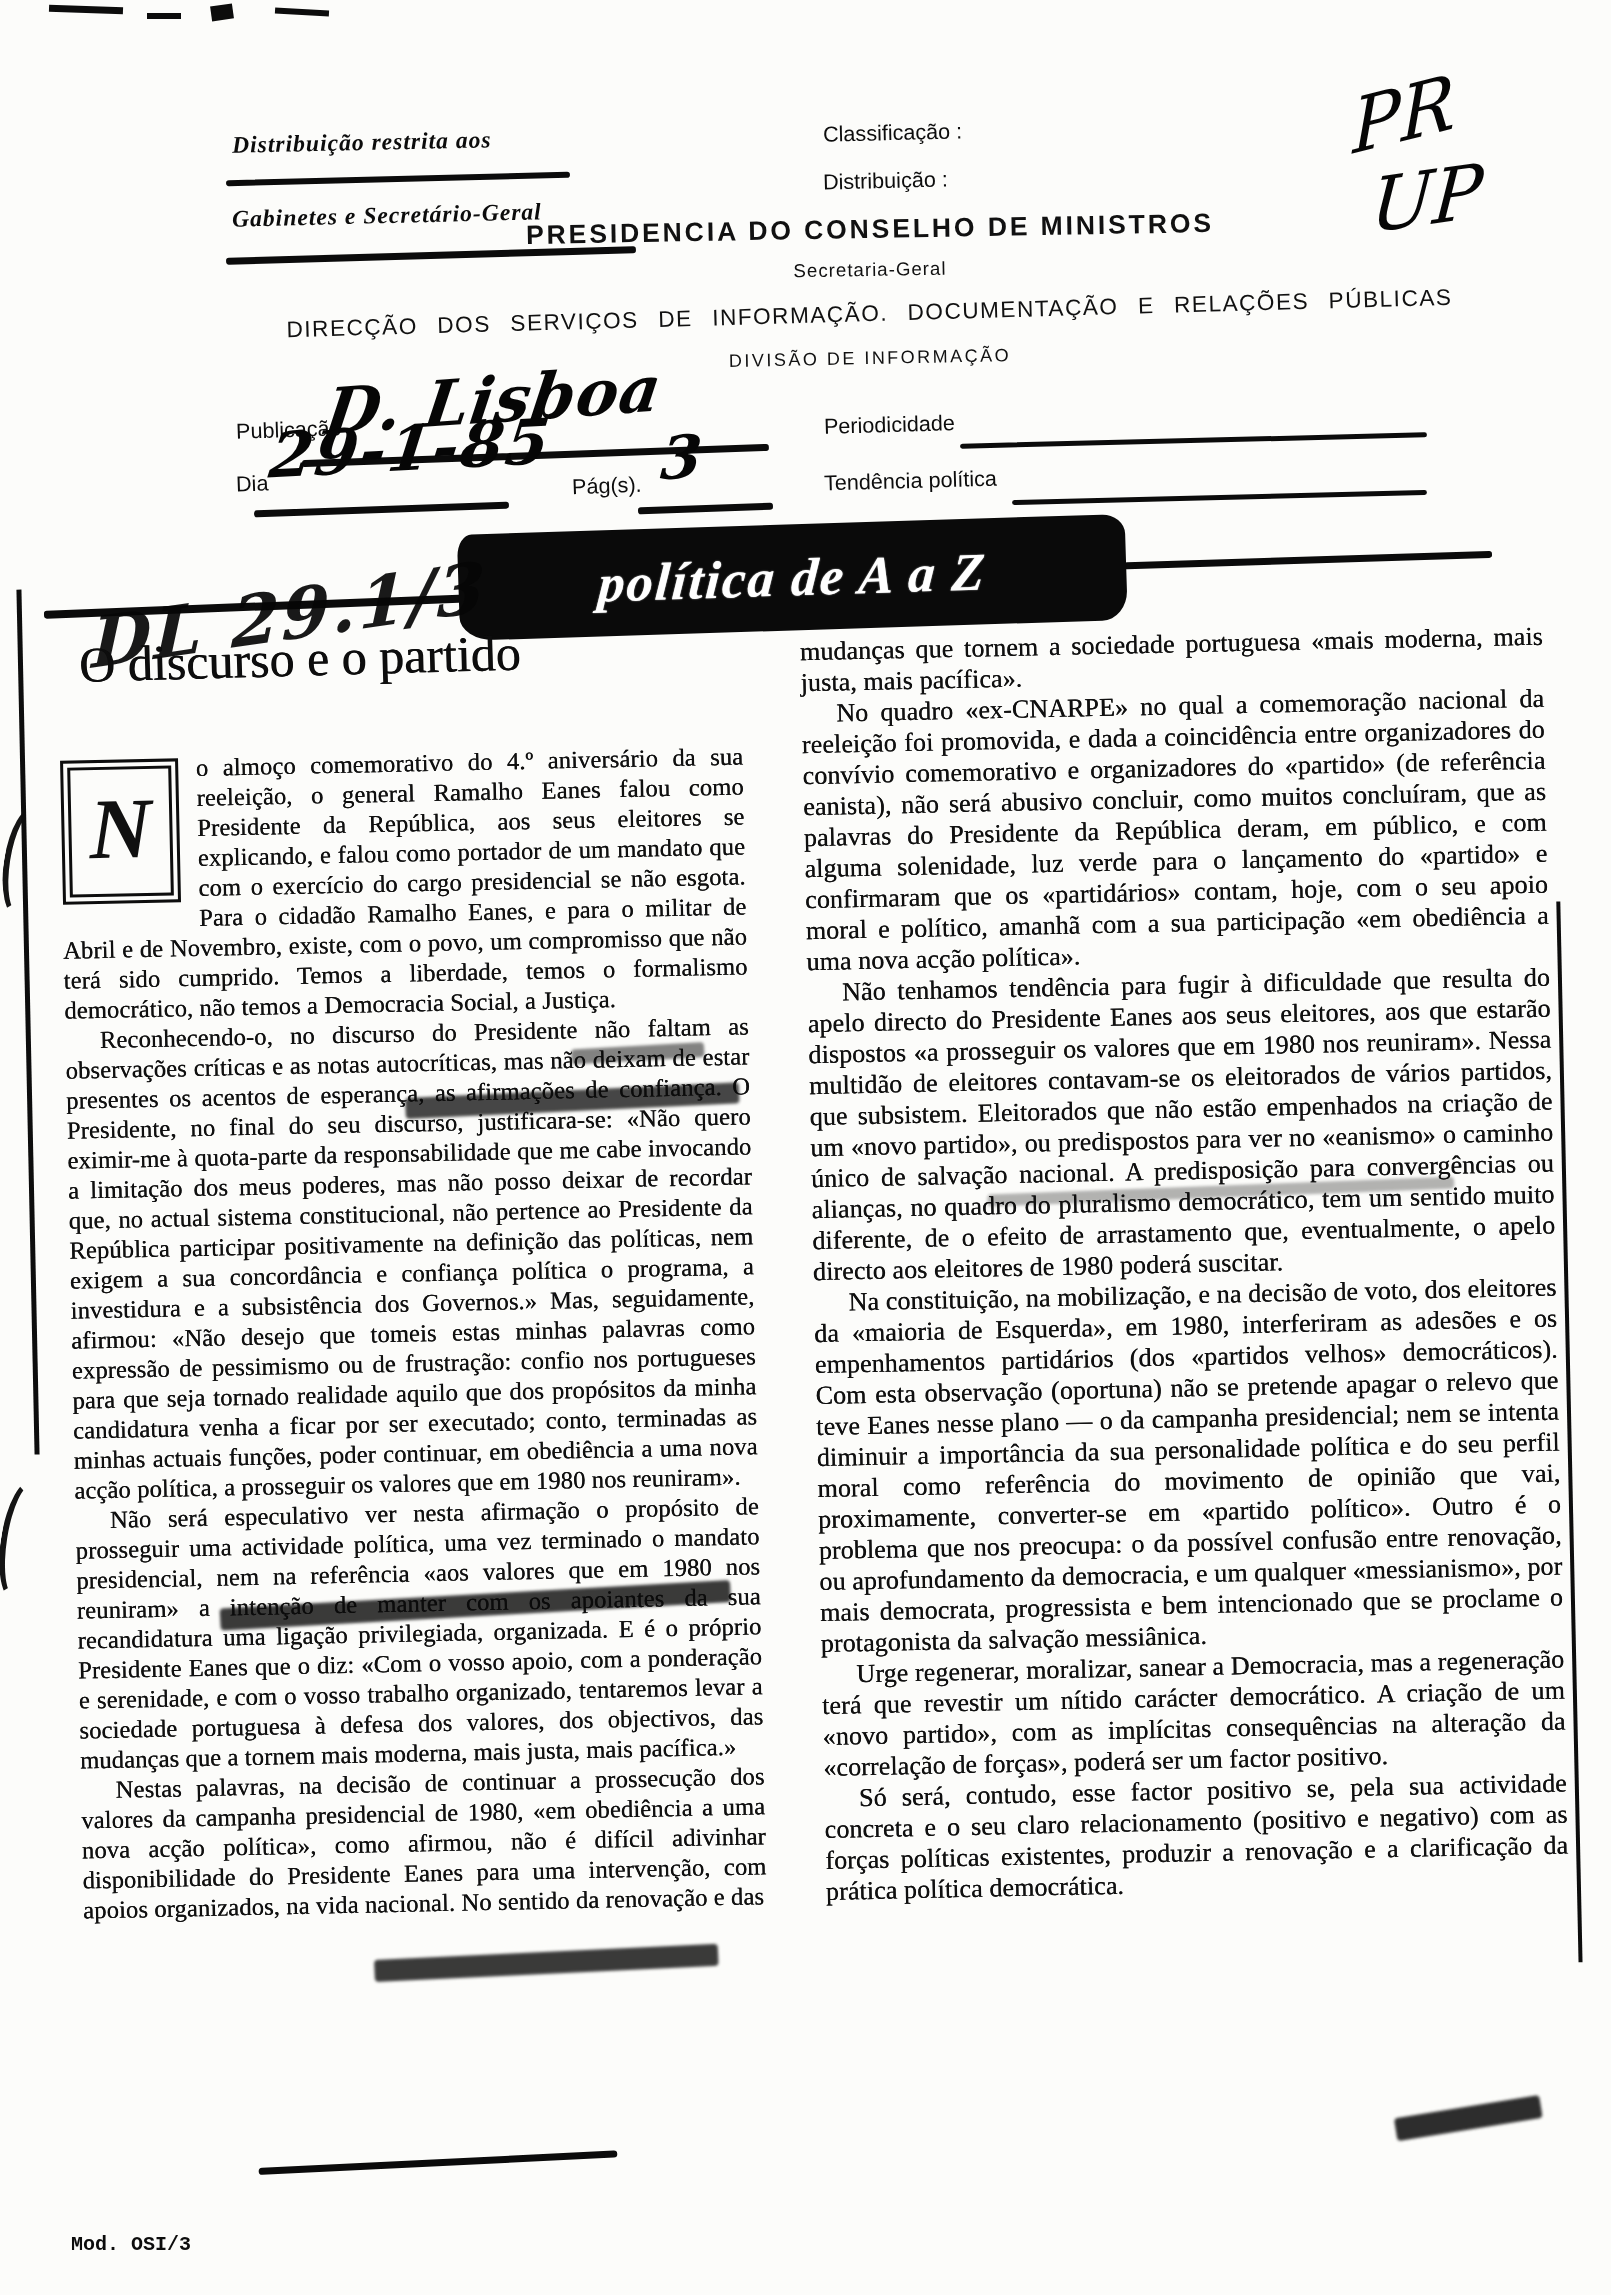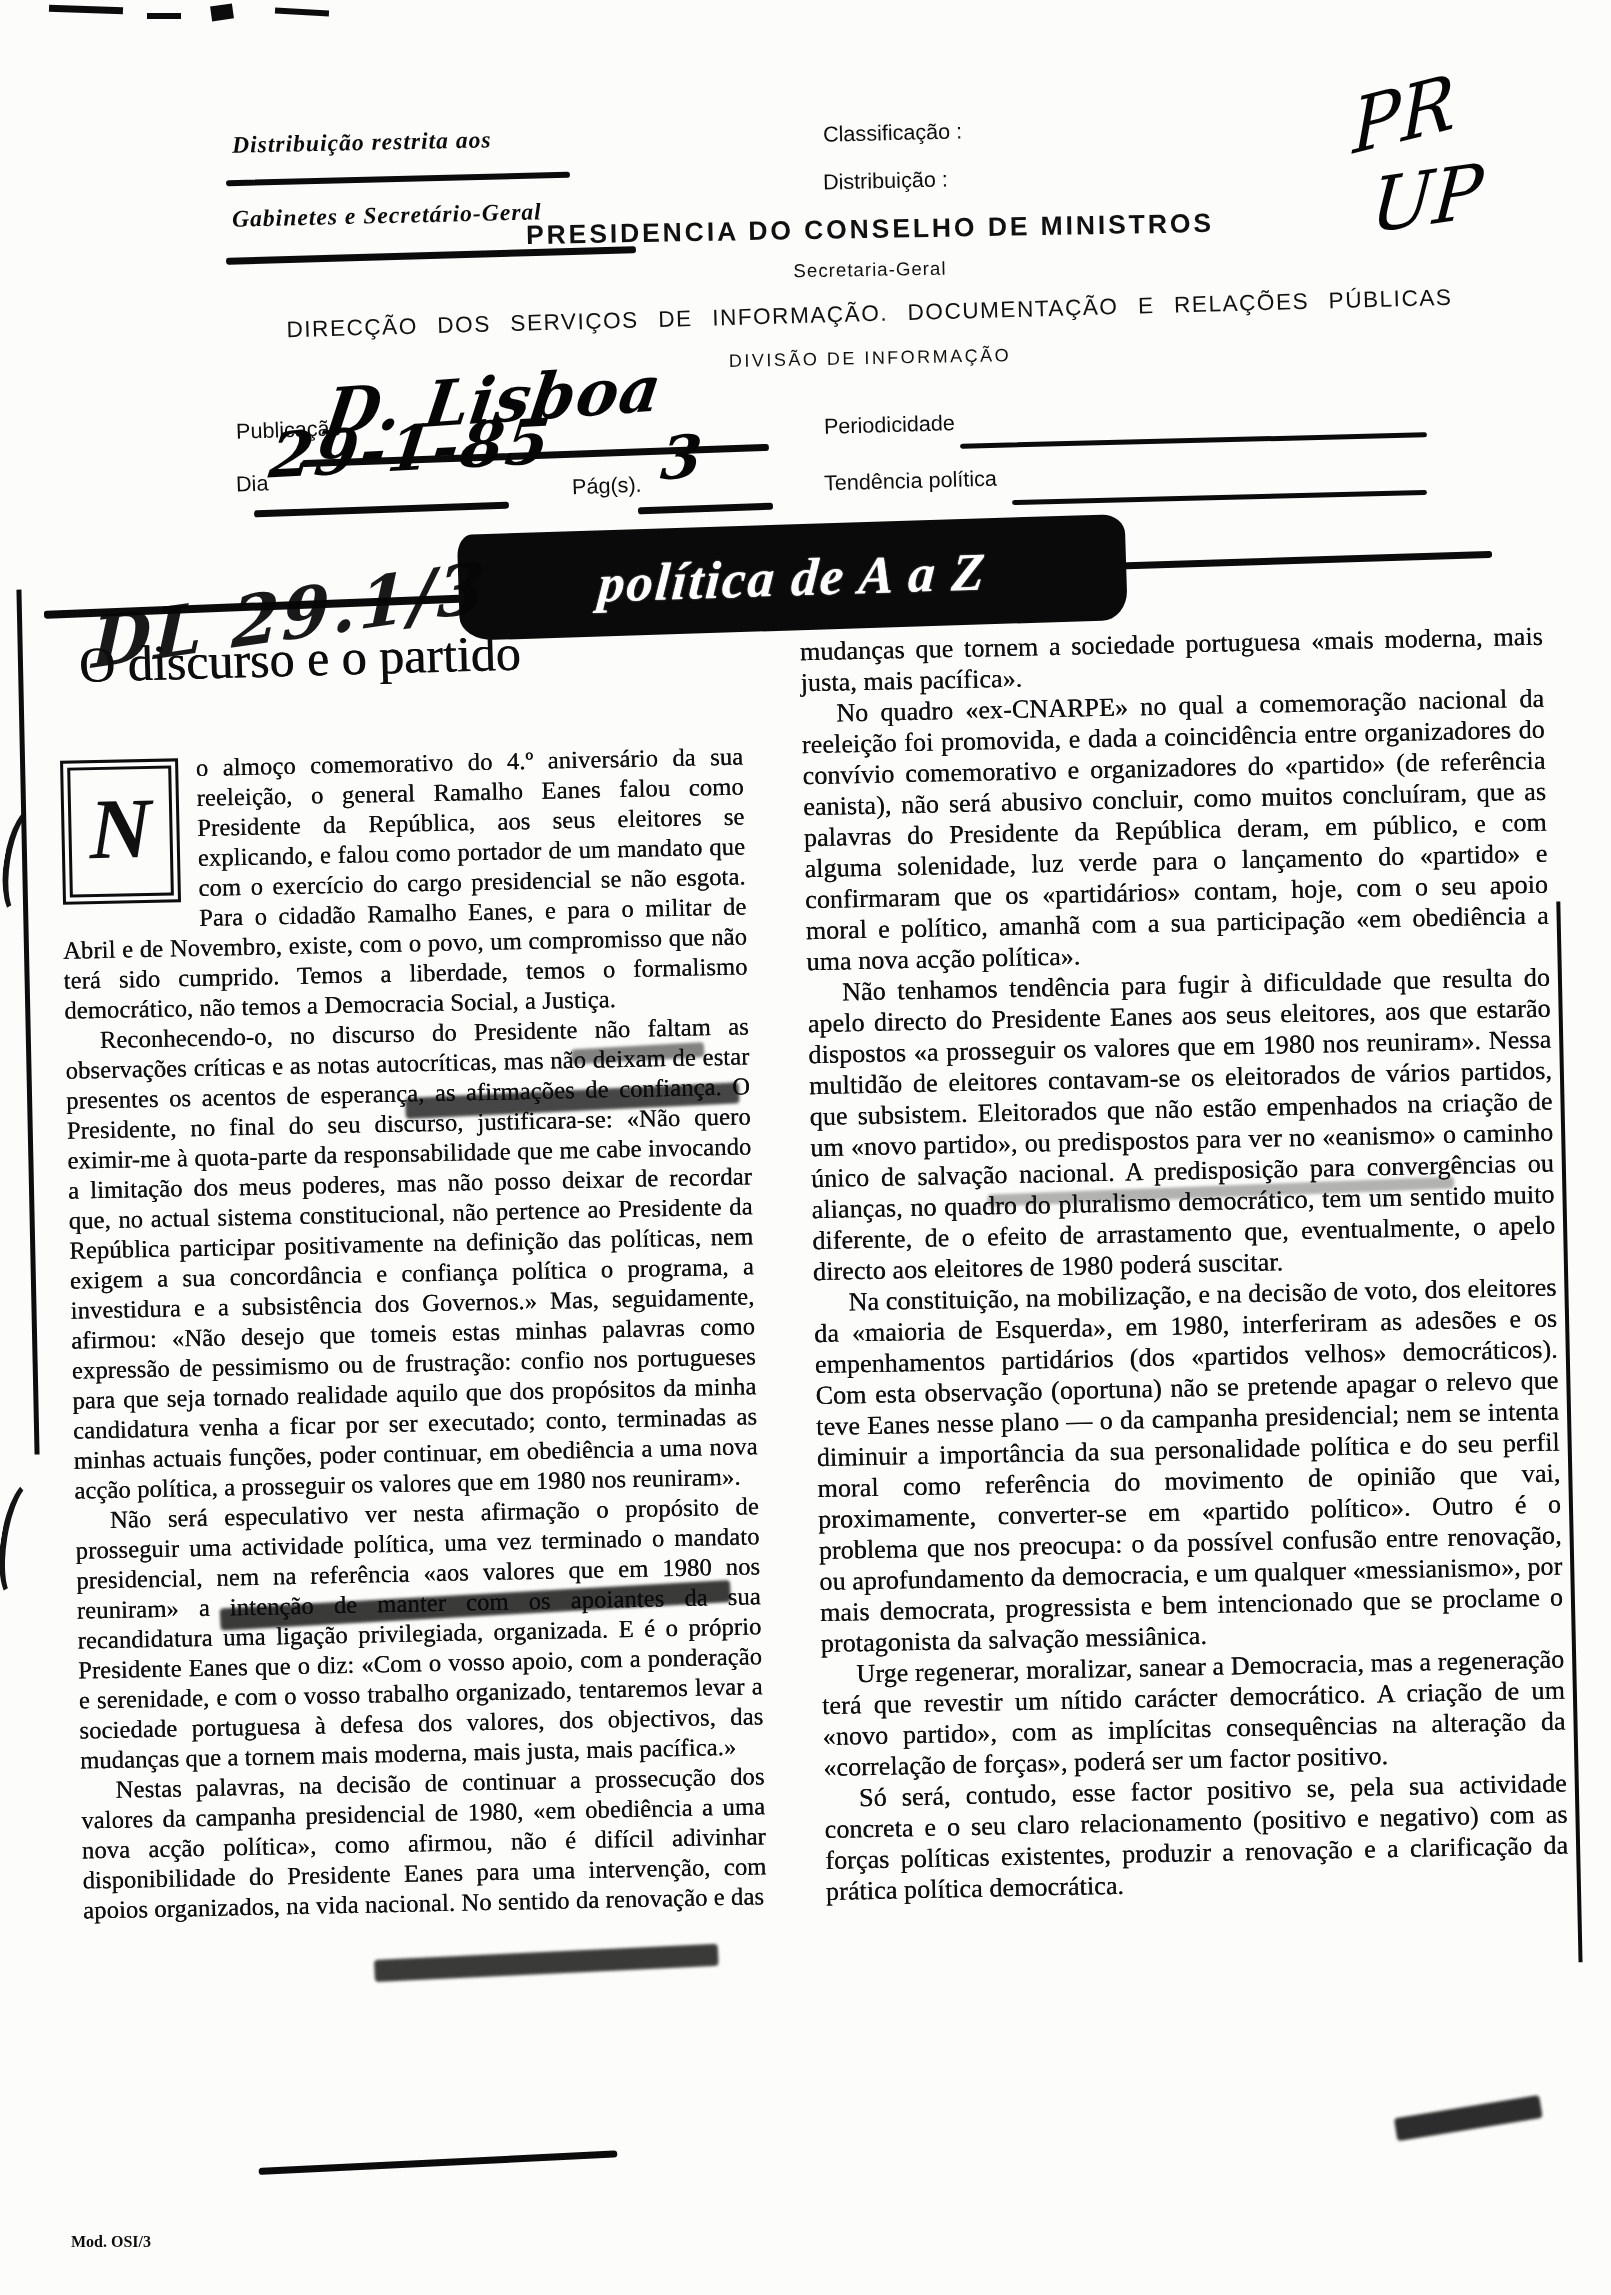--- a/index.html
+++ b/index.html
@@ -85,21 +85,21 @@
     display:flex;align-items:center;justify-content:center;
   }
   .dropcap-letter{
     font-family:"Liberation Serif",serif;font-style:italic;font-weight:bold;
     font-size:86px;line-height:1;transform:translateY(-2.9px);
   }
   .vrule{position:absolute;background:#0d0d0d;}
   
   .footer-ref{
     position:absolute;left:71px;top:2233px;
-    font-family:Liberation Serif, serif;font-weight:bold;font-size:16px;color:#0c0c0c;
+    font-family:Liberation Mono, monospace;font-weight:bold;font-size:20px;color:#0c0c0c;
   }
 </style>
 </head>
 <body>
 
 <div class="page">
 
   <div class="scan-mark" style="left:49px;top:5.9px;width:74px;height:6.9px;transform:rotate(2deg);"></div>
   <div class="scan-mark" style="left:147px;top:12.8px;width:34px;height:5.9px;"></div>
   <div class="scan-mark" style="left:211px;top:4.9px;width:21.6px;height:14.7px;transform:rotate(-8deg);"></div>

